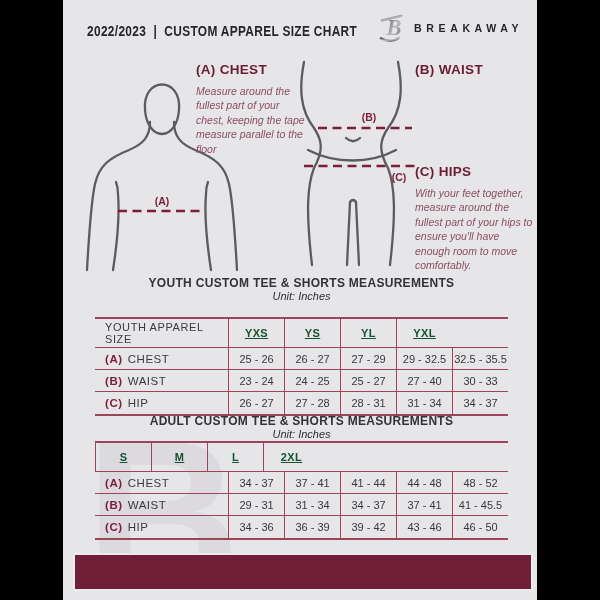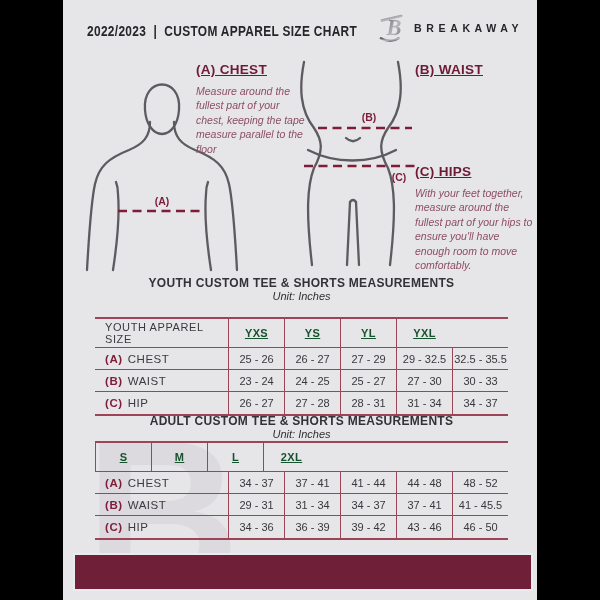--- a/index.html
+++ b/index.html
@@ -23,21 +23,21 @@
   
   .fig { position:absolute; overflow:visible; }
   .fig-torso { left:22px; top:58px; }
   .fig-lower { left:237px; top:58px; }
   .outline { fill:none; stroke:#5c5b60; stroke-width:2.3; stroke-linecap:round; }
   .dash { stroke:#7d1d38; stroke-width:2.3; stroke-dasharray:9 5.5; fill:none; }
   .marker { font-family:"Liberation Sans", sans-serif; font-size:10.5px; font-weight:bold; fill:#7d1d38; }
 
   
   .note { position:absolute; }
-  .note-h { font-size:13.5px; font-weight:bold; color:#6d1a33; letter-spacing:0.3px; margin-bottom:7px;text-decoration:underline; }
+  .note-h { font-size:13.5px; font-weight:bold; color:#6d1a33; letter-spacing:0.3px; margin-bottom:7px; }
   .note-b { font-size:10.5px; font-style:italic; color:#8c4e62; line-height:1.38; }
   .note-a { left:133px; top:62px; width:114px; }
   .note-w { left:352px; top:62px; width:112px; }
   .note-c { left:352px; top:164px; width:118px; }
 
   
   .tbl-title { position:absolute; left:32px; width:413px; text-align:center; font-size:12px;
                font-weight:bold; color:#333236; letter-spacing:0.3px; }
   .tbl-unit  { position:absolute; left:32px; width:413px; text-align:center; font-size:11px;
                font-style:italic; font-weight:500; color:#2f2e31; }
@@ -145,21 +145,21 @@
         <div class="c cd">32.5 - 35.5</div>
       </div>
       <div class="sz-row">
         <div class="c c0">
             <span class="pfx">(B)</span>
             <span class="lbl">WAIST</span>
           </div>
         <div class="c cd">23 - 24</div>
         <div class="c cd">24 - 25</div>
         <div class="c cd">25 - 27</div>
-        <div class="c cd">27 - 30</div>
+        <div class="c cd">27 - 40</div>
         <div class="c cd">30 - 33</div>
       </div>
       <div class="sz-row">
         <div class="c c0">
             <span class="pfx">(C)</span>
             <span class="lbl">HIP</span>
           </div>
         <div class="c cd">26 - 27</div>
         <div class="c cd">27 - 28</div>
         <div class="c cd">28 - 31</div>

